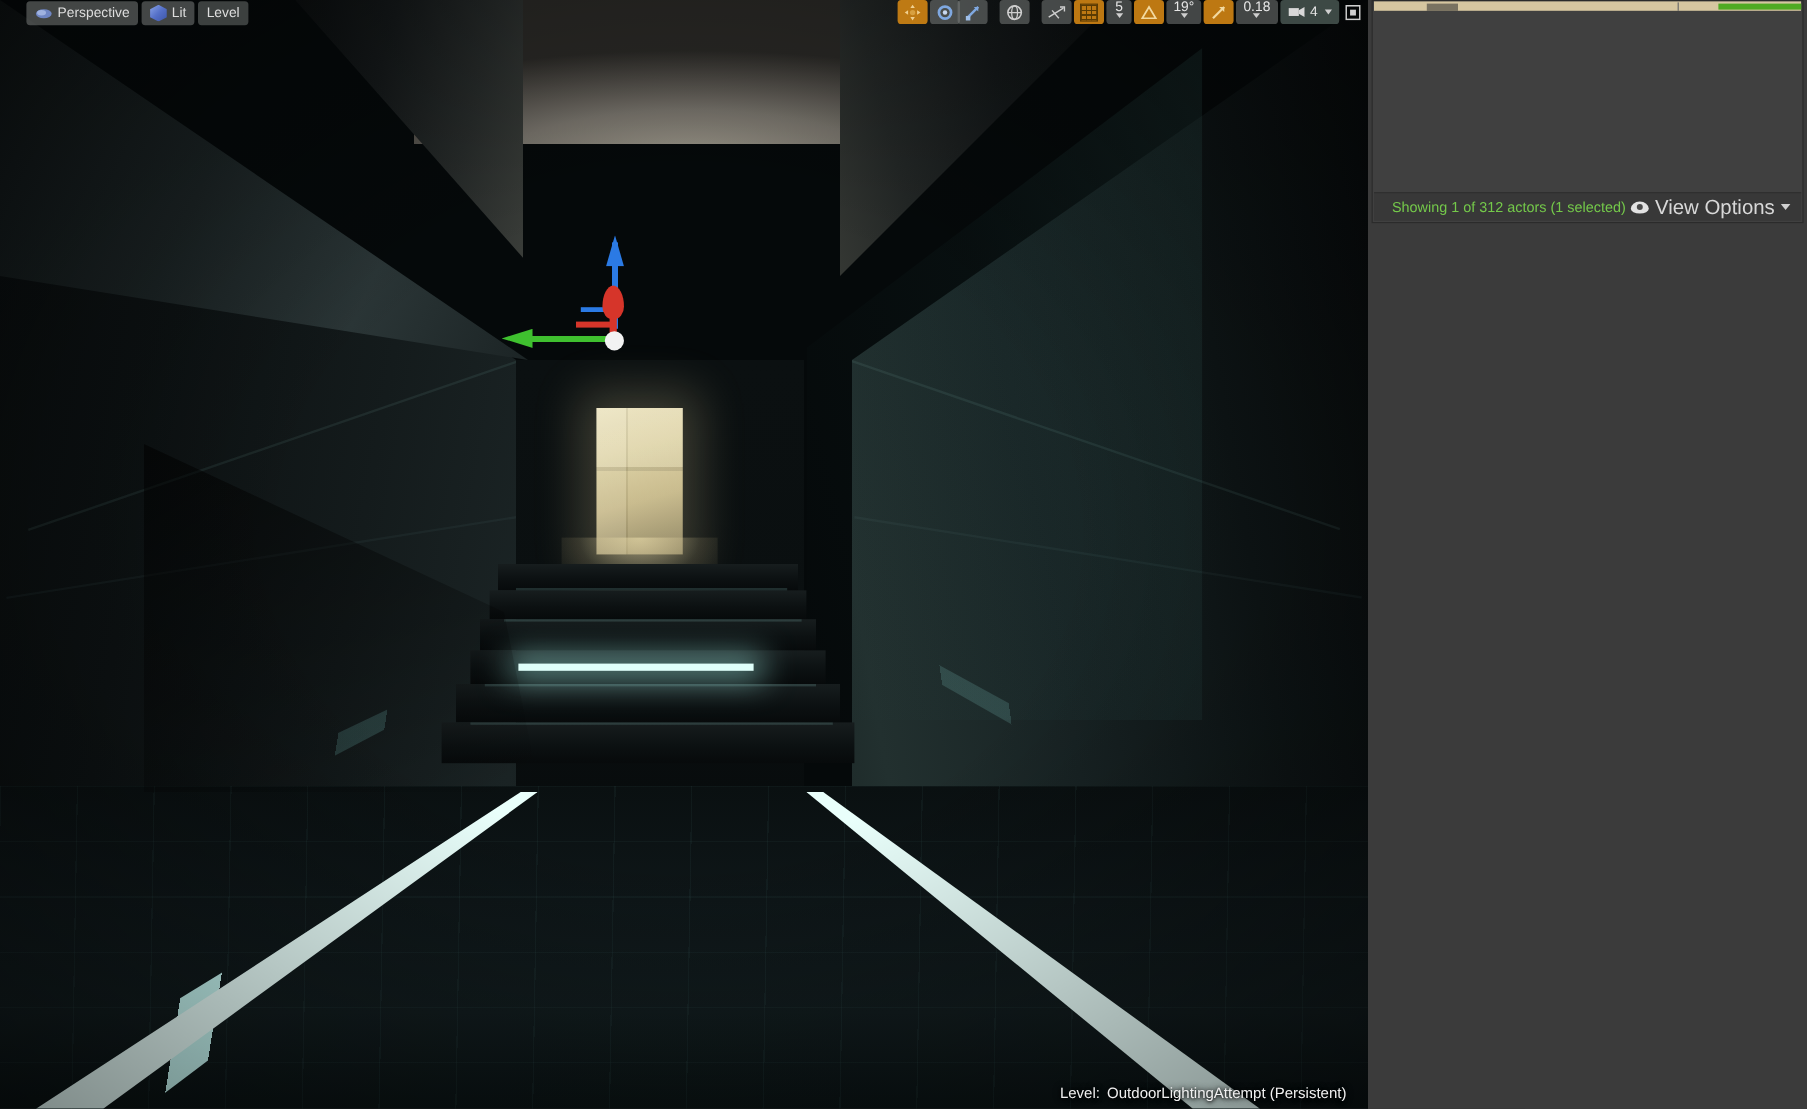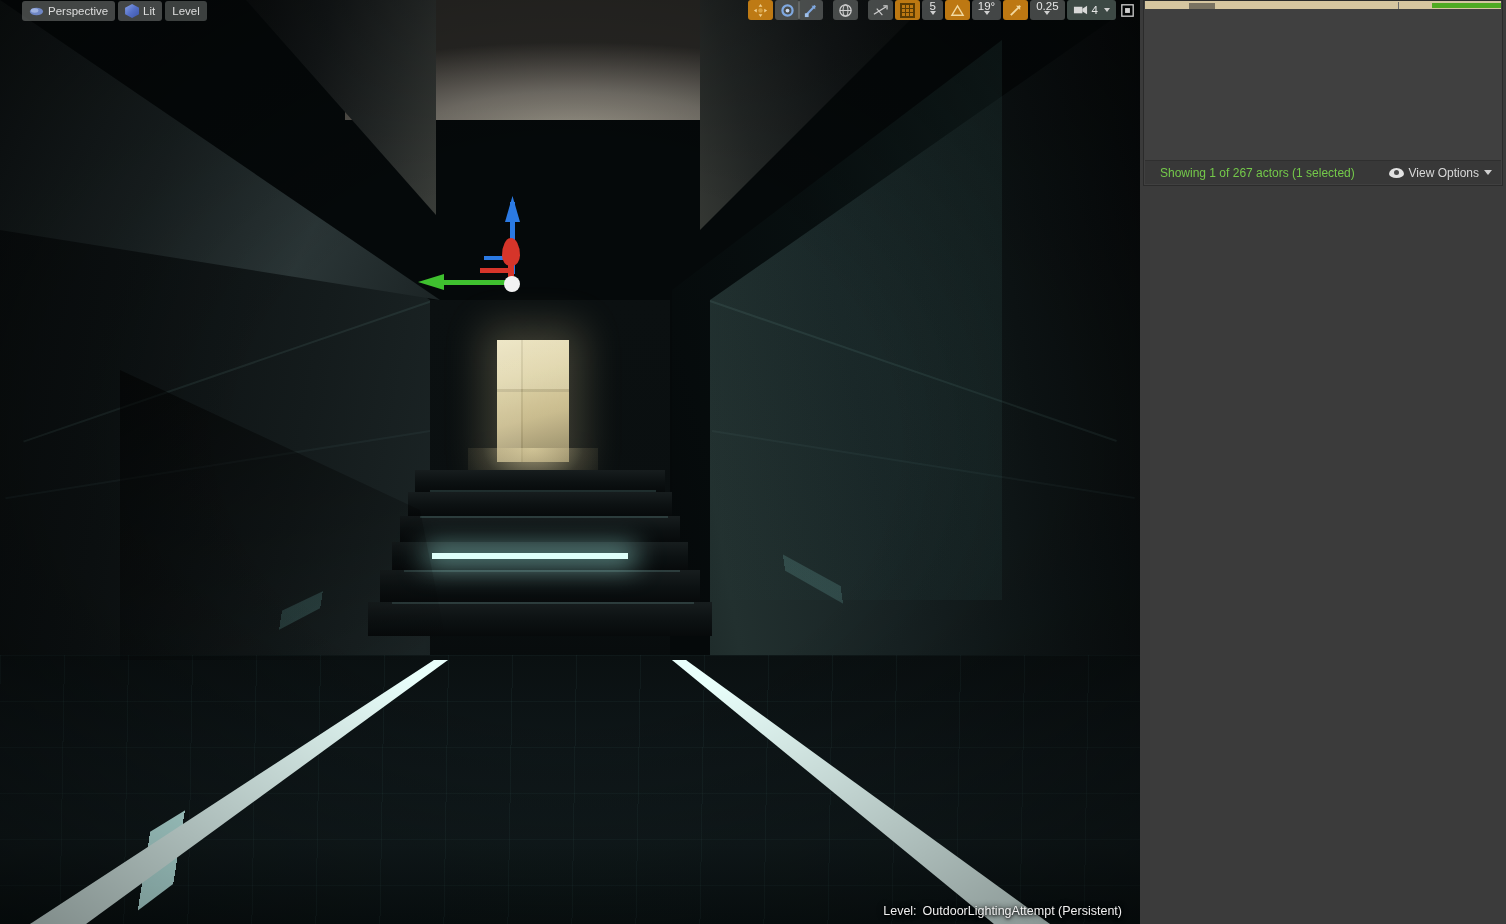--- a/index.html
+++ b/index.html
@@ -233,21 +233,21 @@
   .ol-row-sel .ol-grn { position: absolute; left: 287px; top: 2px; width: 88px; height: 5px; background: #4faa22; }
   .ol-row-sel .ol-tick { position: absolute; left: 253px; top: 1px; width: 1px; height: 7px; background: #6b6b6b; }
   .outliner-status {
     position: absolute; left: 1px; bottom: 1px; right: 1px; height: 24px;
     background: #383838; display: flex; align-items: center;
     border-top: 1px solid #2f2f2f;
   }
   .status-text { margin-left: 15px; font-size: 12px; color: #74c94a; }
   .view-options {
     position: absolute; right: 9px; display: flex; align-items: center; gap: 5px;
-    font-size: 12px; color: #d8d8d8;
+    font-size: 17px; color: #d8d8d8;
   }
   .eye {
     width: 15px; height: 10px; border-radius: 50%/60% 60% 40% 40%;
     background: #e2e2e2; position: relative;
   }
   .eye::after {
     content: ''; position: absolute; left: 5px; top: 2px;
     width: 5px; height: 5px; border-radius: 50%; background: #4a4a4a;
   }
   .caret-dn {
@@ -388,21 +388,21 @@
           <span class="tb-num">19°</span>
           <span class="tb-caret" style="margin:-1px 0 0 0"></span>
         </div>
         <div class="tb-btn on" style="padding:0 5px">
           <svg class="tb-ic" viewBox="0 0 16 16">
             <path d="M3 13 L13 3" stroke="#f2d9a0" stroke-width="2"></path>
             <path d="M13 3 L13 7.5 L8.5 3 Z" fill="#f2d9a0"></path>
           </svg>
         </div>
         <div class="tb-btn" style="padding:0 6px;flex-direction:column;gap:0">
-          <span class="tb-num">0.25</span>
+          <span class="tb-num">0.18</span>
           <span class="tb-caret" style="margin:-1px 0 0 0"></span>
         </div>
         <div class="tb-btn" style="padding:0 6px;background:rgba(110,130,122,0.55)">
           <svg class="tb-ic" viewBox="0 0 16 16">
             <rect x="1" y="4" width="9" height="7" fill="#d8d8d8"></rect>
             <path d="M10 6 L15 3 V12 L10 9 Z" fill="#d8d8d8"></path>
           </svg>
           <span class="tb-num">4</span>
           <span class="tb-caret"></span>
         </div>
@@ -424,21 +424,21 @@
 
     <div class="outliner-area">
       <div class="outliner-list">
         <div class="ol-row-sel">
           <span class="ol-nub"></span>
           <span class="ol-tick"></span>
           <span class="ol-grn"></span>
         </div>
       </div>
       <div class="outliner-status">
-        <span class="status-text">Showing 1 of 267 actors (1 selected)</span>
+        <span class="status-text">Showing 1 of 312 actors (1 selected)</span>
         <span class="view-options">
           <span class="eye"></span>
           <span>View Options</span>
           <span class="caret-dn"></span>
         </span>
       </div>
     </div>
 
   </div>
 </div>

